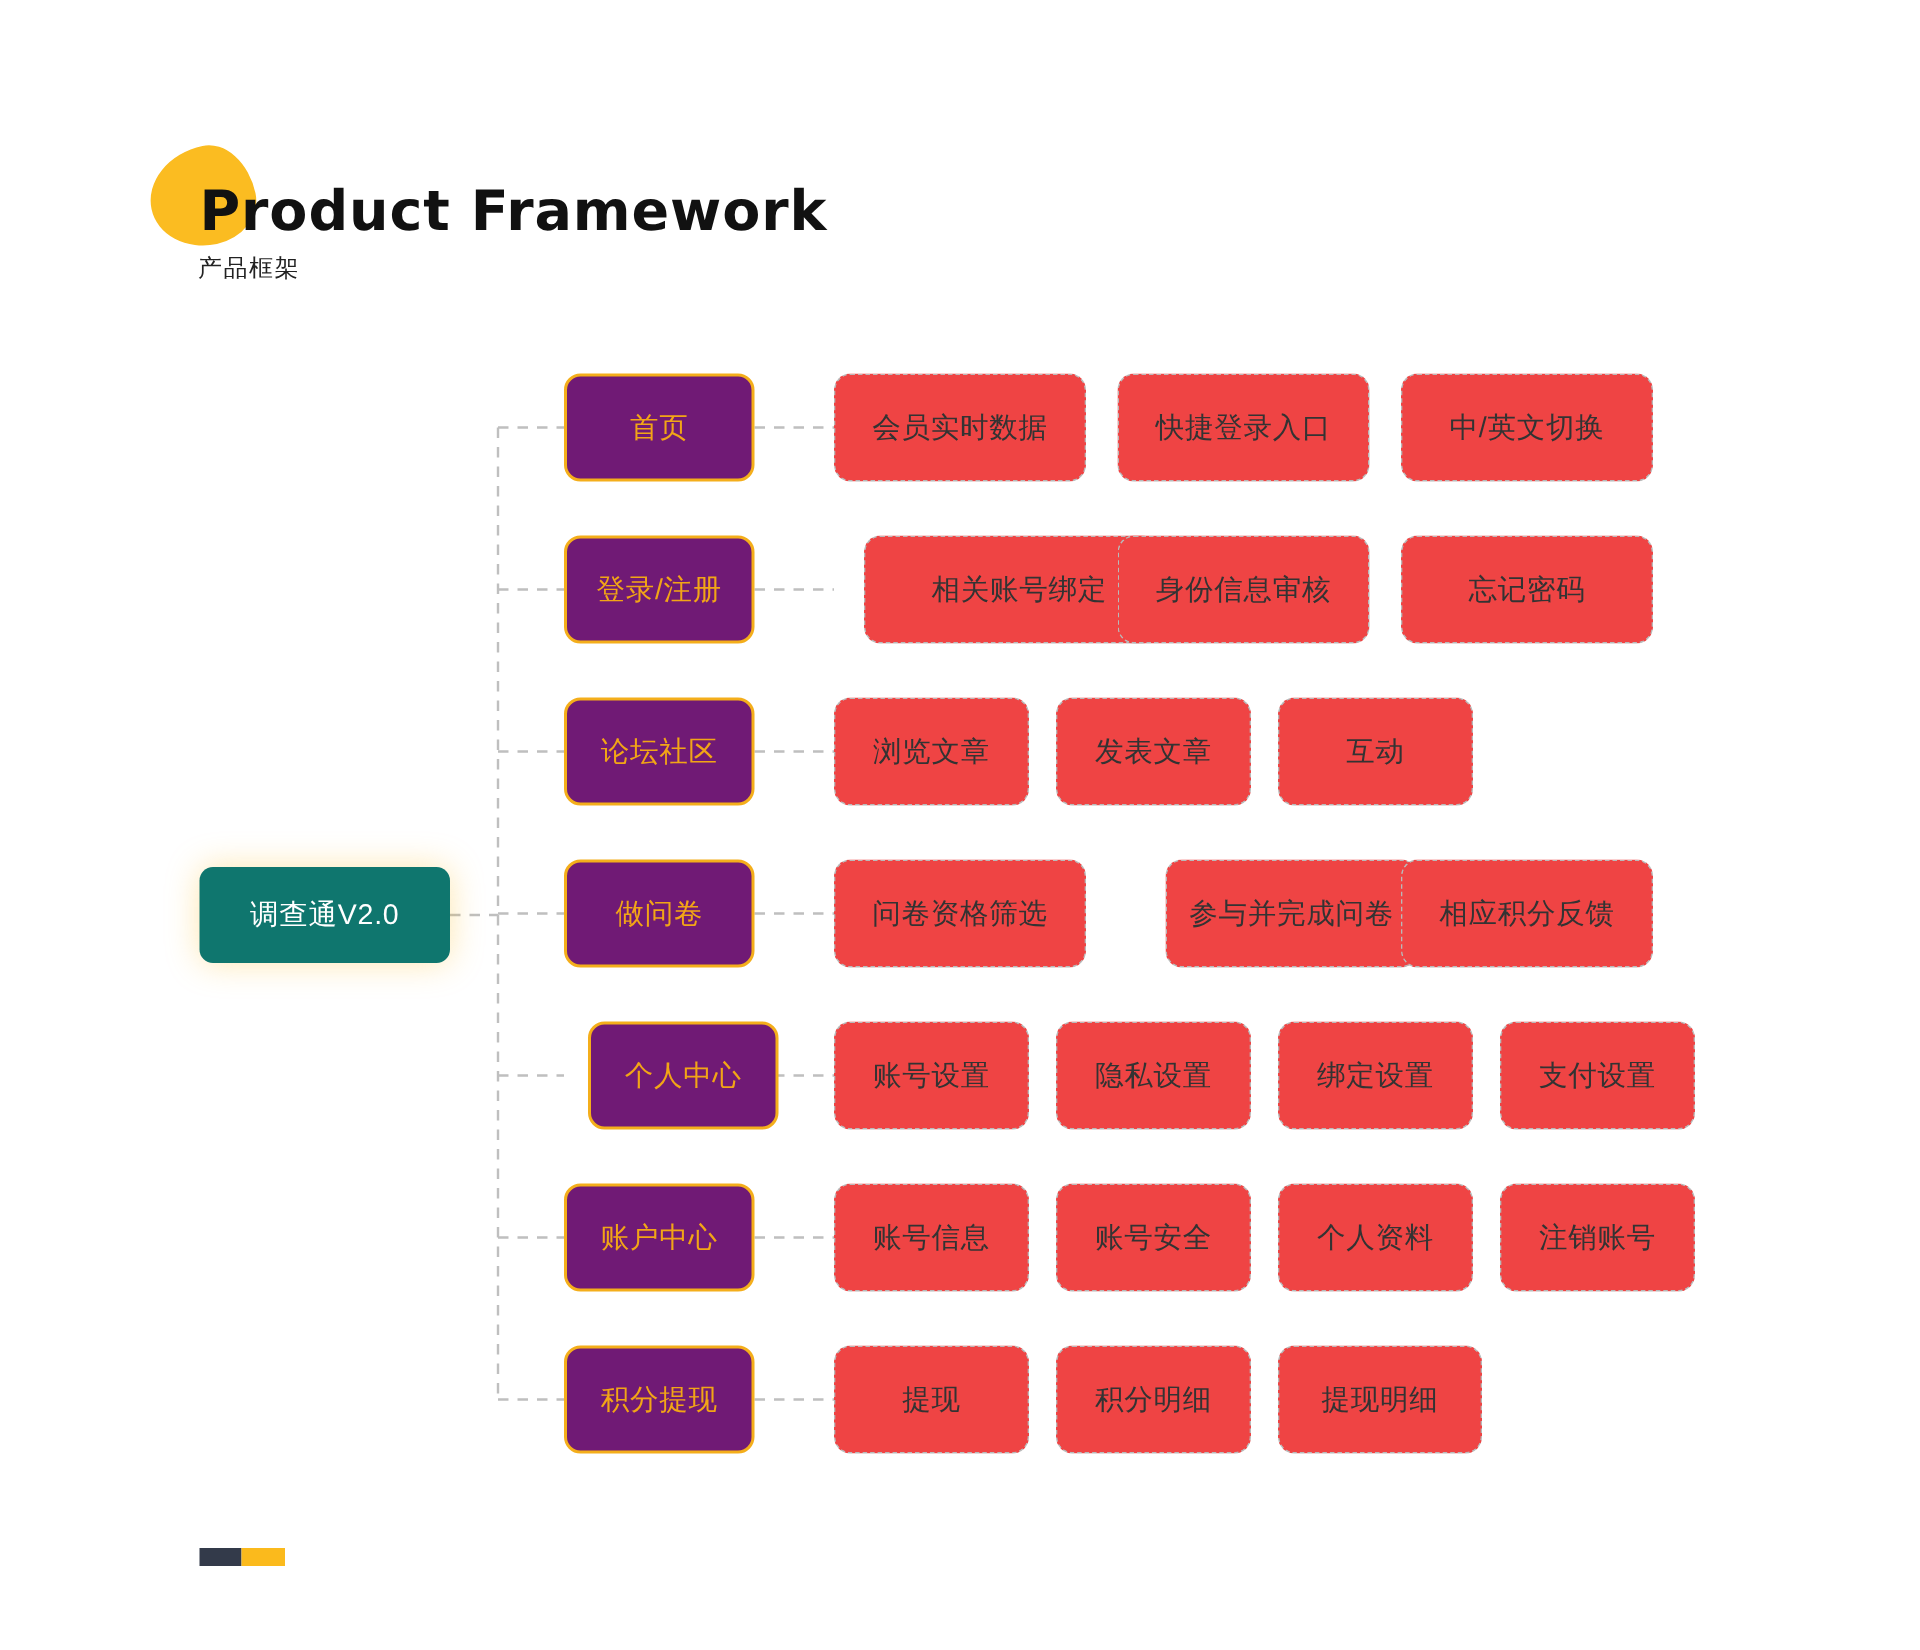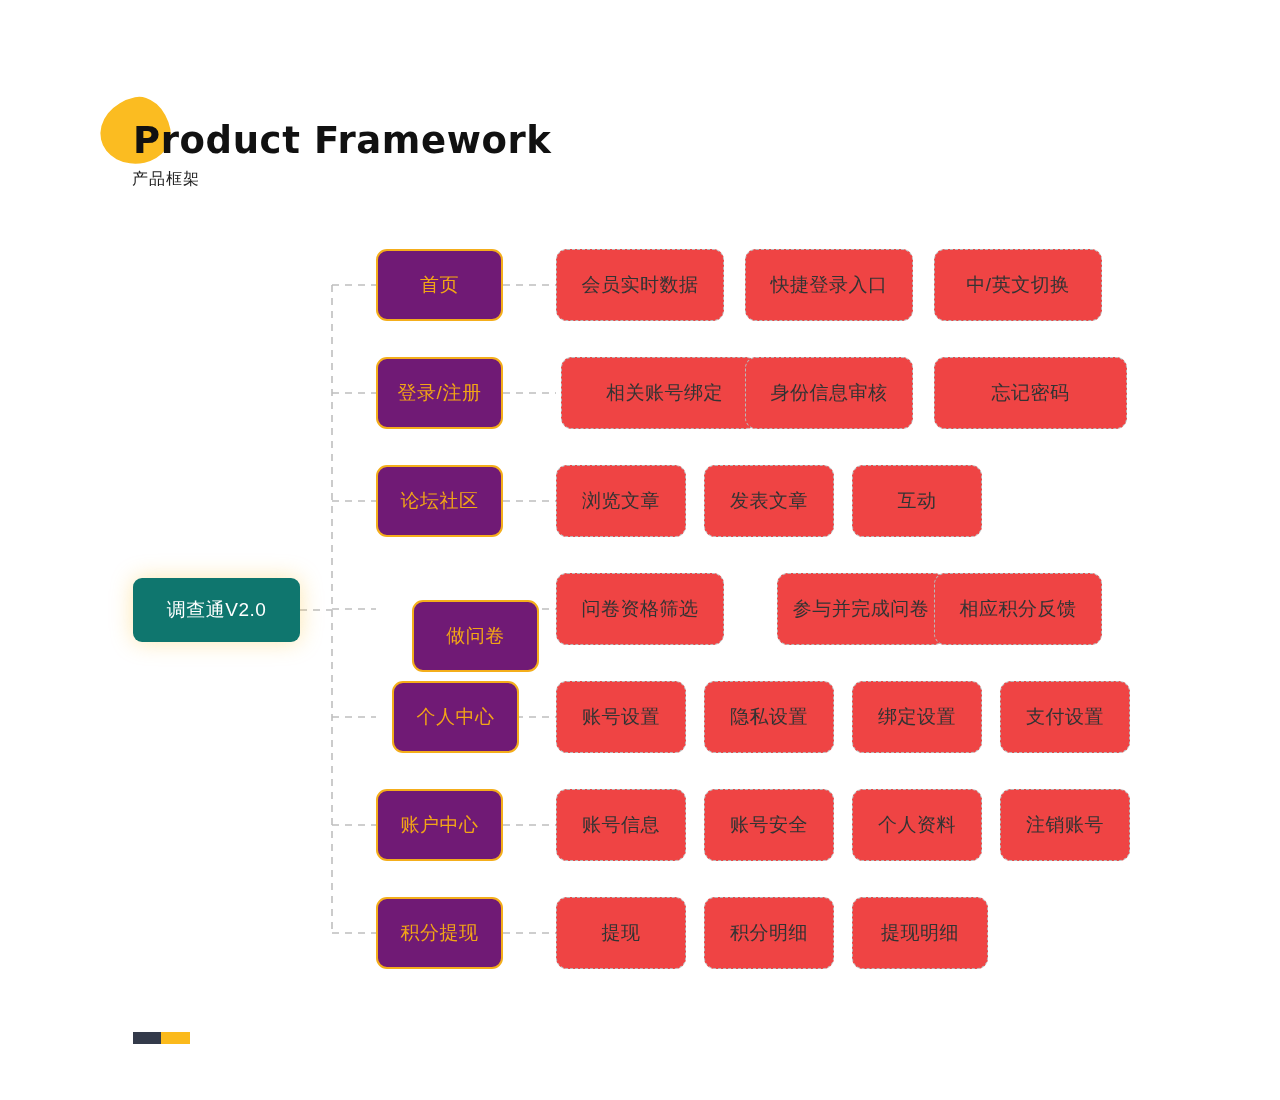--- a/index.html
+++ b/index.html
@@ -182,30 +182,30 @@
   </svg>
 
   <div class="root-node">调查通V2.0</div>
 
   <div class="l2-node" style="top:249px;">首页</div>
   <div class="l3-node" style="left:556px;top:249px;width:168px;">会员实时数据</div>
   <div class="l3-node" style="left:745px;top:249px;width:168px;">快捷登录入口</div>
   <div class="l3-node" style="left:934px;top:249px;width:168px;">中/英文切换</div>
 
   <div class="l2-node" style="top:357px;">登录/注册</div>
-  <div class="l3-node" style="left:561px;top:357px;width:196px;padding-left:11px;">相关账号绑定</div>
+  <div class="l3-node" style="left:576px;top:357px;width:196px;padding-left:11px;">相关账号绑定</div>
   <div class="l3-node" style="left:745px;top:357px;width:168px;">身份信息审核</div>
-  <div class="l3-node" style="left:934px;top:357px;width:193px;">忘记密码</div>
+  <div class="l3-node" style="left:934px;top:357px;width:168px;">忘记密码</div>
 
   <div class="l2-node" style="top:465px;">论坛社区</div>
   <div class="l3-node" style="left:556px;top:465px;width:130px;">浏览文章</div>
   <div class="l3-node" style="left:704px;top:465px;width:130px;">发表文章</div>
   <div class="l3-node" style="left:852px;top:465px;width:130px;">互动</div>
 
-  <div class="l2-node" style="top:600px;margin-left:36px;">做问卷</div>
+  <div class="l2-node" style="top:573px;">做问卷</div>
   <div class="l3-node" style="left:556px;top:573px;width:168px;">问卷资格筛选</div>
   <div class="l3-node" style="left:745px;top:573px;width:168px;margin-left:32px;">参与并完成问卷</div>
   <div class="l3-node" style="left:934px;top:573px;width:168px;">相应积分反馈</div>
 
   <div class="l2-node" style="top:681px;margin-left:16px;">个人中心</div>
   <div class="l3-node" style="left:556px;top:681px;width:130px;">账号设置</div>
   <div class="l3-node" style="left:704px;top:681px;width:130px;">隐私设置</div>
   <div class="l3-node" style="left:852px;top:681px;width:130px;">绑定设置</div>
   <div class="l3-node" style="left:1000px;top:681px;width:130px;">支付设置</div>
 

